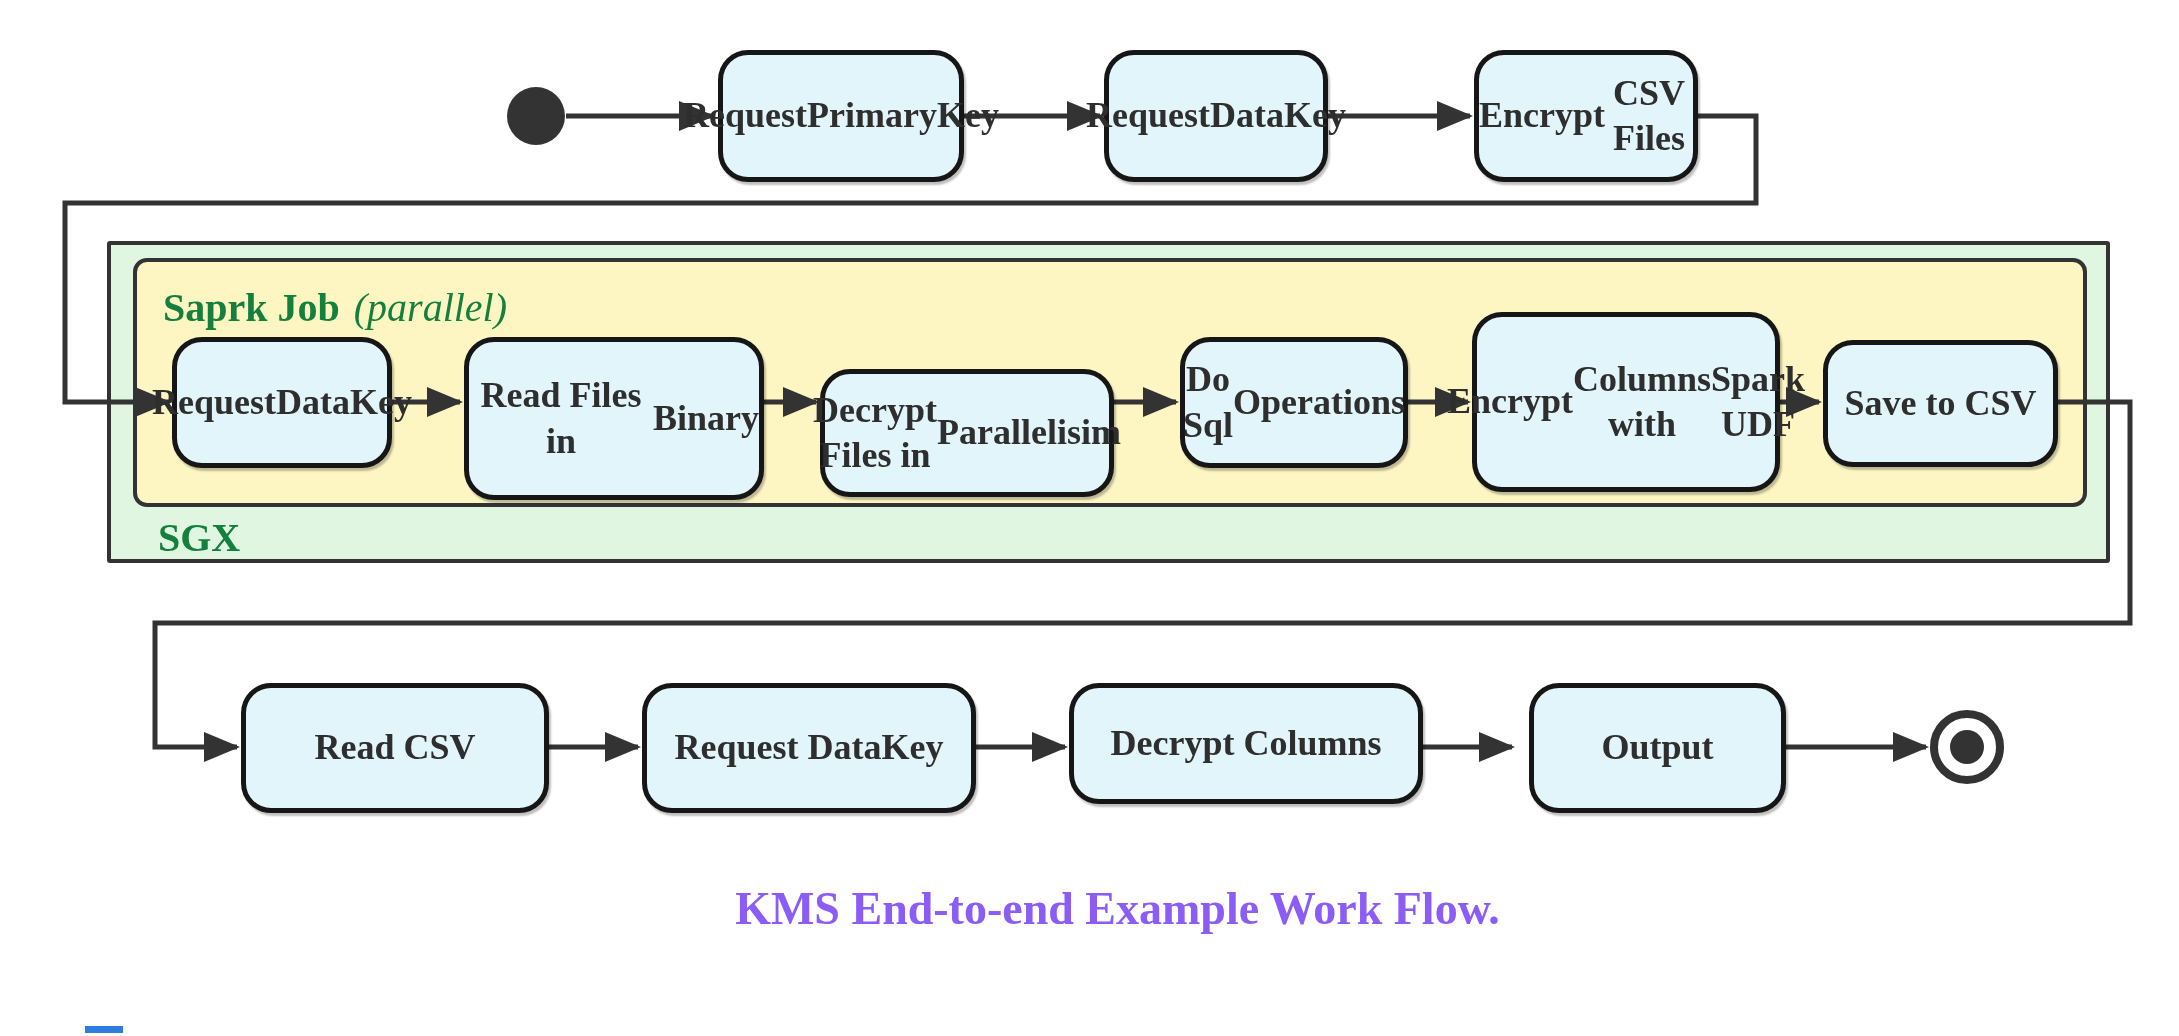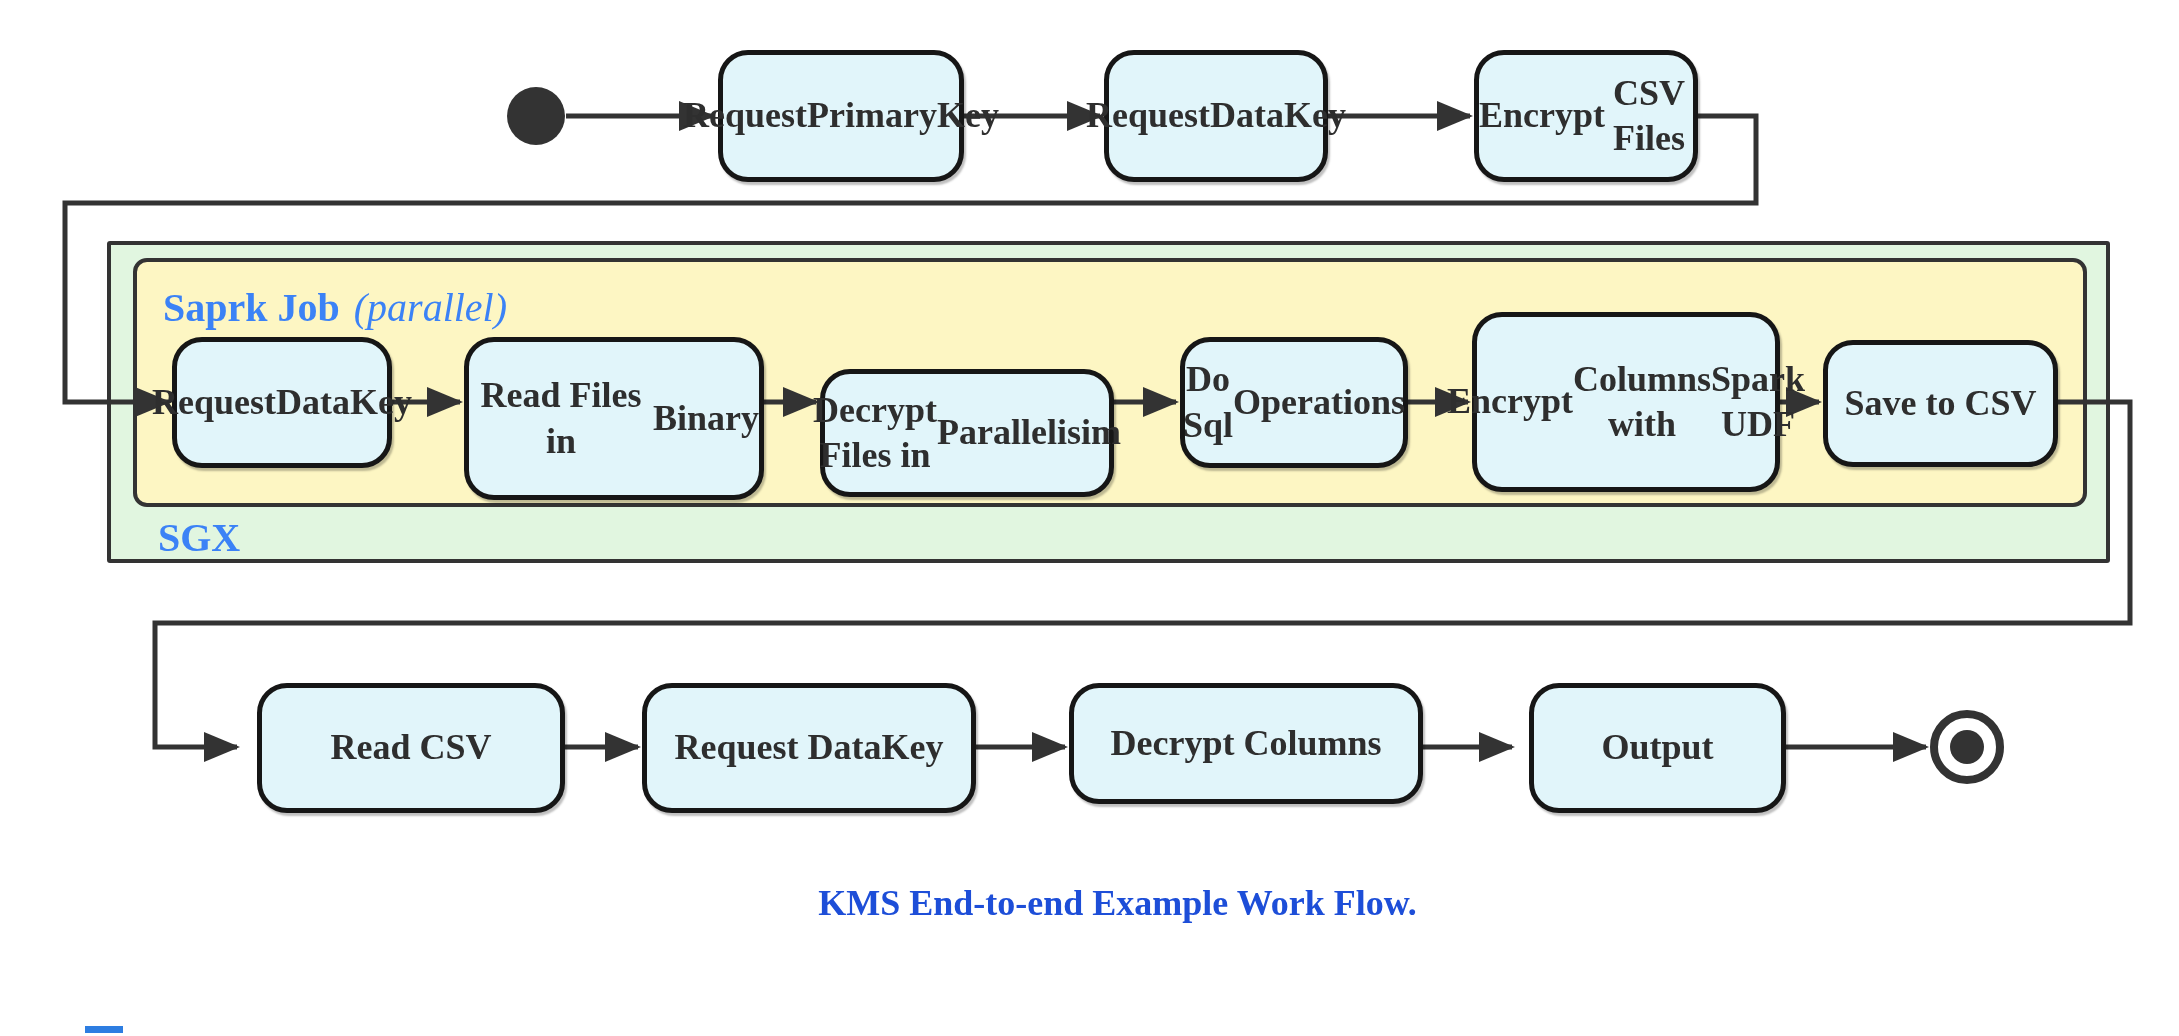--- a/index.html
+++ b/index.html
@@ -23,26 +23,26 @@
   .edge-layer{position:absolute;left:0;top:0;width:2179px;height:1036px;}
   .node{
     position:absolute;box-sizing:border-box;
     background:#e1f5fa;border:5px solid #161616;border-radius:30px;
     display:flex;flex-direction:row;align-items:center;justify-content:center;
     font-weight:bold;font-size:36px;line-height:1.26;text-align:center;
     color:#2e2e2e;
     box-shadow:2px 3px 2px rgba(0,0,0,0.25);
   }
   .cluster-label{
-    position:absolute;font-weight:bold;font-size:40px;color:#3b82f6;white-space:nowrap;text-align:right;
+    position:absolute;font-weight:bold;font-size:40px;color:#15803d;white-space:nowrap;text-align:right;
   }
   .cluster-label .italic-part{font-weight:normal;font-style:italic;margin-left:14px;}
   .caption{
     position:absolute;left:578px;top:882px;width:1079px;
-    text-align:center;font-weight:bold;font-size:36px;color:#1d4ed8;
+    text-align:center;font-weight:bold;font-size:46px;color:#8b5cf6;
   }
   .blue-dash{
     position:absolute;left:85px;top:1026px;width:38px;height:7px;background:#2d7de1;
   }
 </style>
 </head>
 <body>
 
 <div class="canvas">
 
@@ -114,21 +114,21 @@
   </div>
   <div class="node" style="left:1472px;top:312px;width:308px;height:180px;">
     <span>Encrypt</span>
     <span>Columns with</span>
     <span>Spark UDF</span>
   </div>
   <div class="node" style="left:1823px;top:340px;width:235px;height:127px;">
     <span>Save to CSV</span>
   </div>
 
-  <div class="node" style="left:241px;top:683px;width:308px;height:130px;margin-left:16px;">
+  <div class="node" style="left:241px;top:683px;width:308px;height:130px;">
     <span>Read CSV</span>
   </div>
   <div class="node" style="left:642px;top:683px;width:334px;height:130px;">
     <span>Request DataKey</span>
   </div>
   <div class="node" style="left:1069px;top:683px;width:354px;height:121px;">
     <span>Decrypt Columns</span>
   </div>
   <div class="node" style="left:1516px;top:683px;width:257px;height:130px;margin-left:13px;">
     <span>Output</span>

